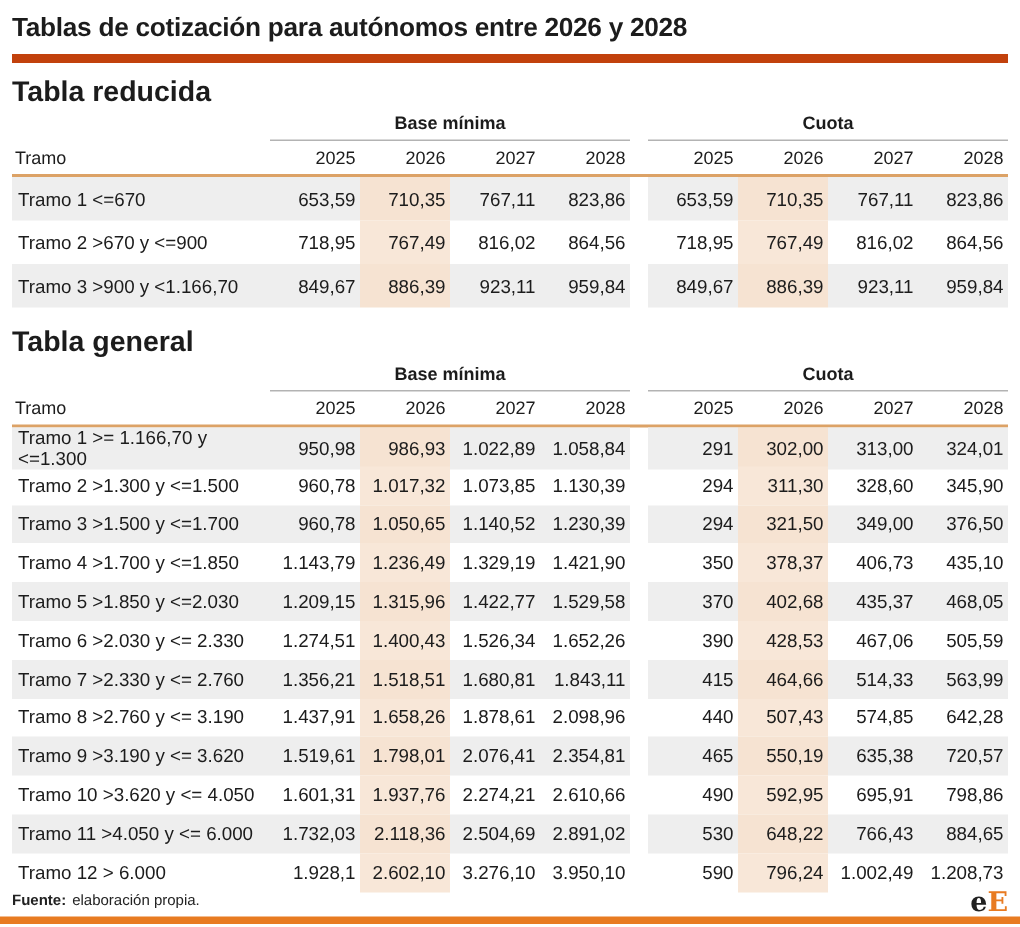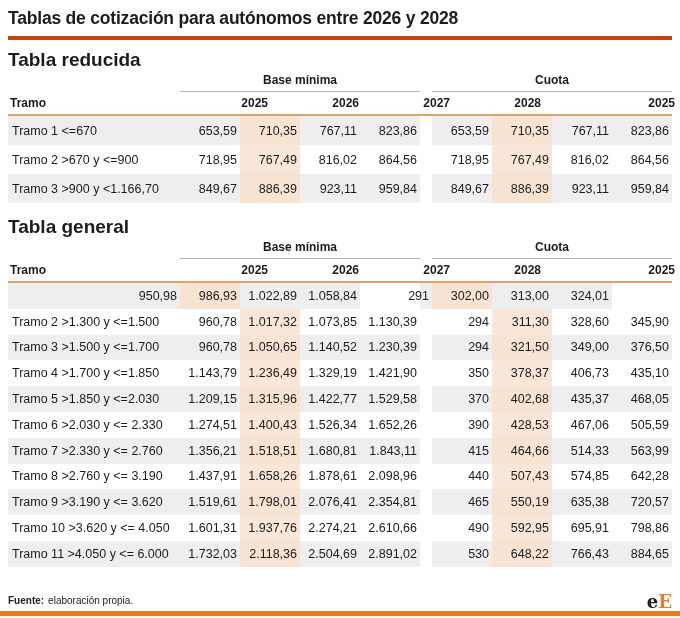--- a/index.html
+++ b/index.html
@@ -9,21 +9,21 @@
     font-family:"Liberation Sans",sans-serif;
     color:#1c1c1c;
     position:relative;
     overflow:hidden;
   }
   .wrap{padding:6px 8px 0 8px;}
 
   .title{
     font-size:17.5px;font-weight:700;letter-spacing:-0.2px;
     margin:2px 0 0 0;padding-bottom:7px;
-    border-bottom:4px solid #c2410c;
+    border-bottom:6px solid #c2410c;
   }
   .subtitle{
     font-size:13.5px;font-weight:400;
     margin:6px 0 0 0;
   }
 
   .tablesec{margin-top:9px;}
   .tablesec.general{margin-top:13px;}
   .sec-title{font-size:19px;font-weight:700;margin:0 0 1px 0;}
 
@@ -35,23 +35,22 @@
 
   .ghead{height:20px;align-items:end;}
   .gcell{
     text-align:center;font-weight:700;font-size:12px;
     border-bottom:1px solid #b3b3b3;padding-bottom:4px;
   }
   .gcell.g0{grid-column:2 / 6;}
   .gcell.g1{grid-column:7 / 11;}
 
   .yhead{
-    height:22px;font-weight:700;font-size:12px;
+    height:22px;font-weight:400;font-size:12px;
     border-bottom:2px solid #dca266;
-    gap:31px;
   }
   .ycell{text-align:right;padding-right:3px;}
   .thcell{text-align:left;padding-left:2px;}
 
   .trow{height:29px;font-size:12.5px;}
   .general .trow{height:25.8px;font-size:12.5px;}
 
   .cell{height:100%;display:flex;align-items:center;}
   .cell.num{justify-content:flex-end;padding-right:3px;box-sizing:border-box;}
   .cell.tramo{justify-content:flex-start;padding-left:4px;box-sizing:border-box;}
@@ -154,20 +153,21 @@
       <div class="ycell">2027</div>
       <div class="ycell">2028</div>
       <div></div>
       <div class="ycell">2025</div>
       <div class="ycell">2026</div>
       <div class="ycell">2027</div>
       <div class="ycell">2028</div>
     </div>
     <div>
   <div class="grid-row trow stripe">
+    <div class="cell tramo">Tramo 1 &gt;= 1.166,70 y &lt;=1.300</div>
     <div class="cell num">950,98</div>
     <div class="cell num hl">986,93</div>
     <div class="cell num">1.022,89</div>
     <div class="cell num">1.058,84</div>
     <div></div>
     <div class="cell num">291</div>
     <div class="cell num hl">302,00</div>
     <div class="cell num">313,00</div>
     <div class="cell num">324,01</div>
   </div>
@@ -295,20 +295,32 @@
     <div class="cell num hl">2.118,36</div>
     <div class="cell num">2.504,69</div>
     <div class="cell num">2.891,02</div>
     <div></div>
     <div class="cell num">530</div>
     <div class="cell num hl">648,22</div>
     <div class="cell num">766,43</div>
     <div class="cell num">884,65</div>
   </div>
 
+  <div class="grid-row trow">
+    <div class="cell tramo">Tramo 12 &gt; 6.000</div>
+    <div class="cell num">1.928,1</div>
+    <div class="cell num hl">2.602,10</div>
+    <div class="cell num">3.276,10</div>
+    <div class="cell num">3.950,10</div>
+    <div></div>
+    <div class="cell num">590</div>
+    <div class="cell num hl">796,24</div>
+    <div class="cell num">1.002,49</div>
+    <div class="cell num">1.208,73</div>
+  </div>
 </div>
   </section>
 
 </div>
 
 <div class="footer">
   <div class="source">
     <span class="src-label">Fuente:</span><span>elaboración propia.</span>
   </div>
   <div class="logo">

